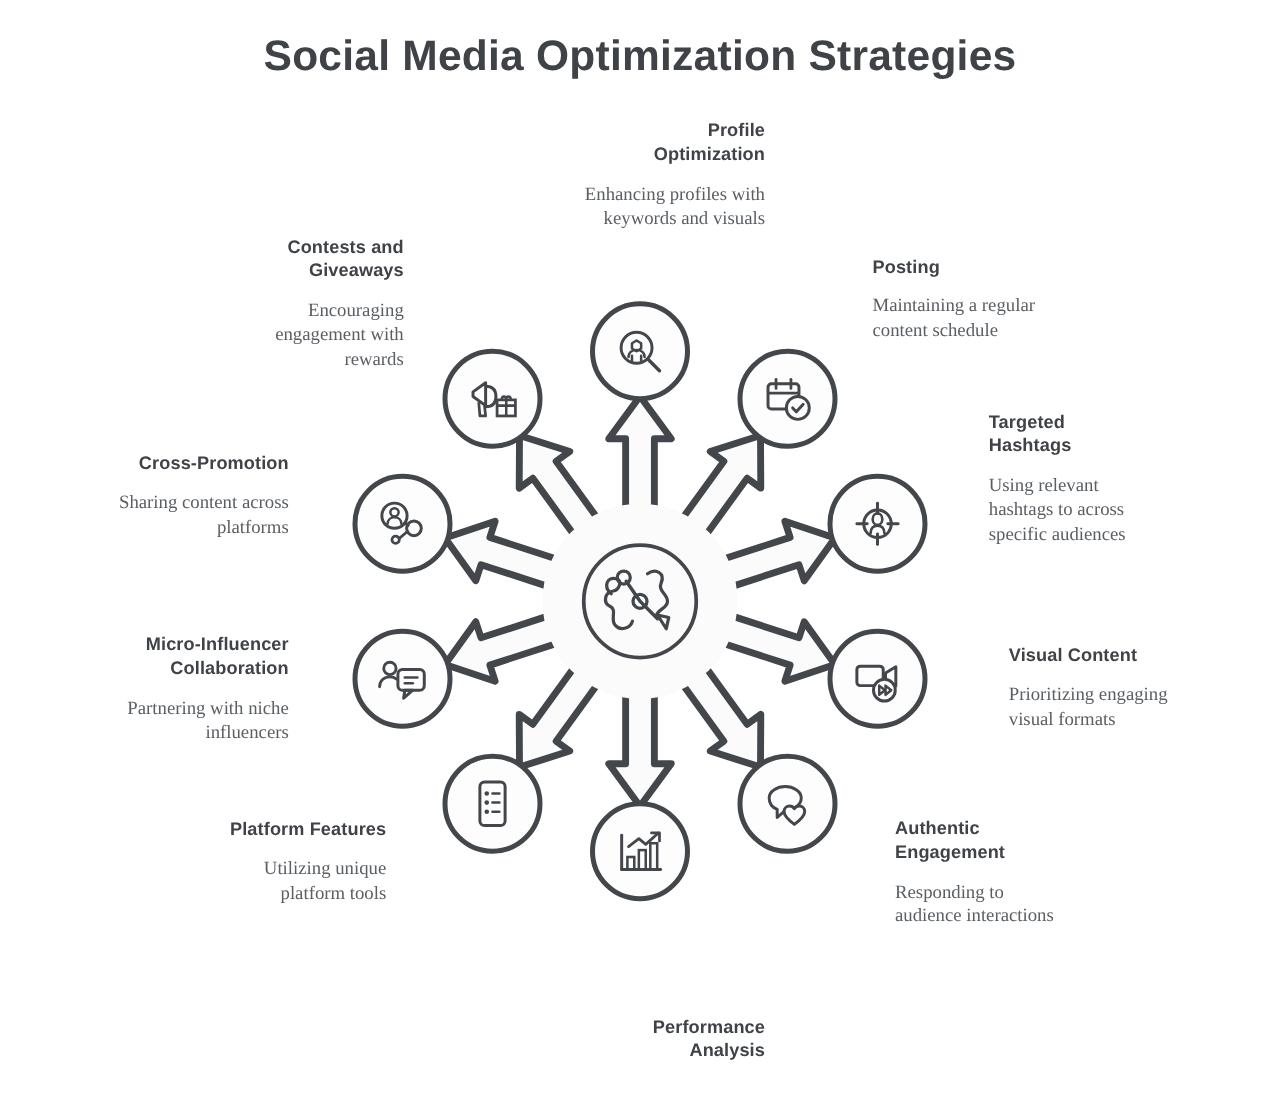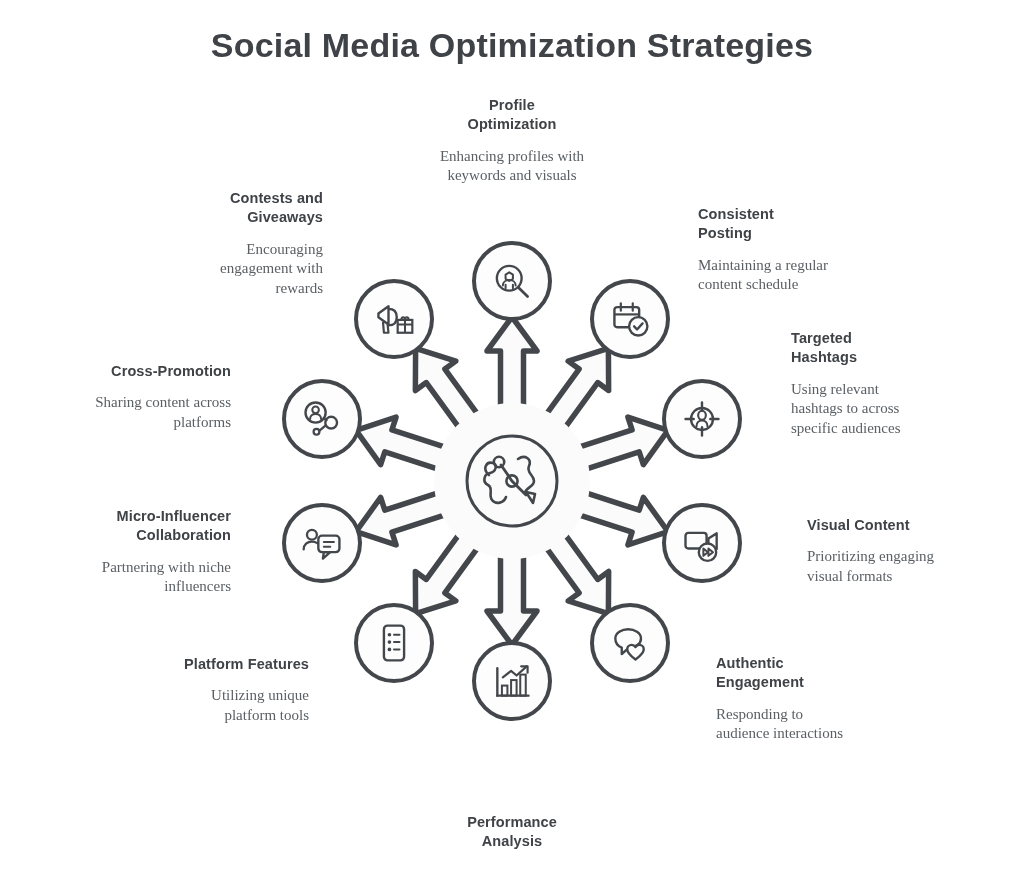--- a/index.html
+++ b/index.html
@@ -56,21 +56,21 @@
   .label .lbl-desc{
     margin-top:12px;
     font-size:15px;
     font-weight:normal;
     color:#5a5f64;
     line-height:1.30;
     font-family:Liberation Serif, serif;
   }
   .label.r{text-align:right;}
   .label.l{text-align:left;}
-  .label.c{text-align:center;}
+  .label.c{text-align:right;}
 </style>
 </head>
 <body>
 
 <div id="stage">
 
   <div class="title">Social Media Optimization Strategies</div>
 
   <svg id="wheel" viewBox="0 0 1024 880" aria-hidden="true">
     <g id="arrow-layer">
@@ -225,21 +225,20 @@
           <div>Profile</div>
           <div>Optimization</div>
         </div>
         <div class="lbl-desc">
           <div>Enhancing profiles with</div>
           <div>keywords and visuals</div>
         </div>
       </div>
       <div class="label l" style="width: 190px; top: 205px; left: 698px;">
         <div class="lbl-title">
-          <div>Consistent</div>
           <div>Posting</div>
         </div>
         <div class="lbl-desc">
           <div>Maintaining a regular</div>
           <div>content schedule</div>
         </div>
       </div>
       <div class="label l" style="width: 180px; top: 329px; left: 791px;">
         <div class="lbl-title">
           <div>Targeted</div>

